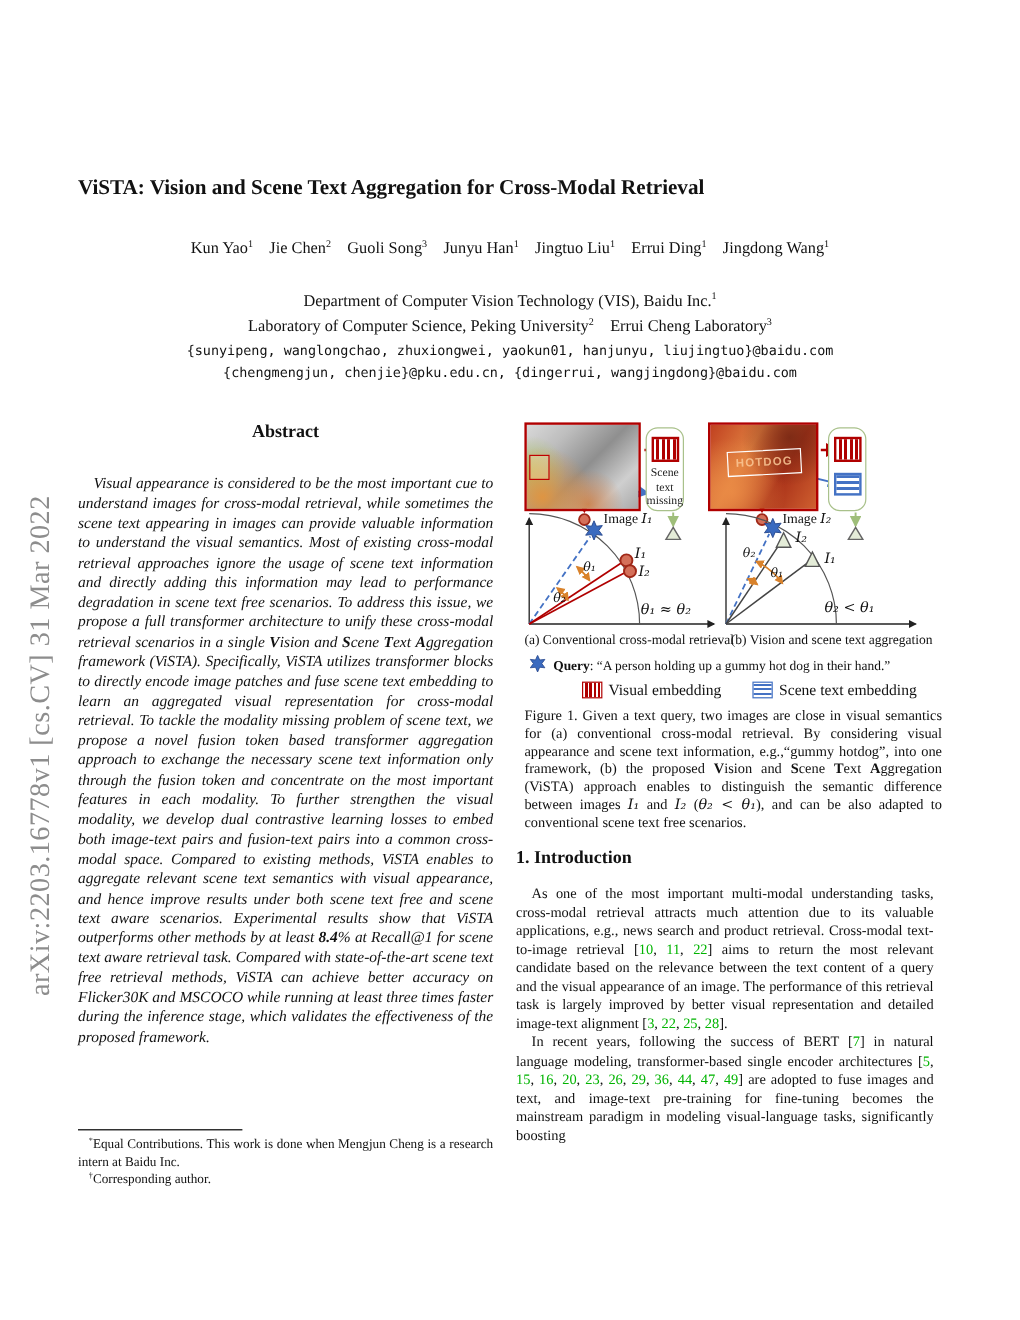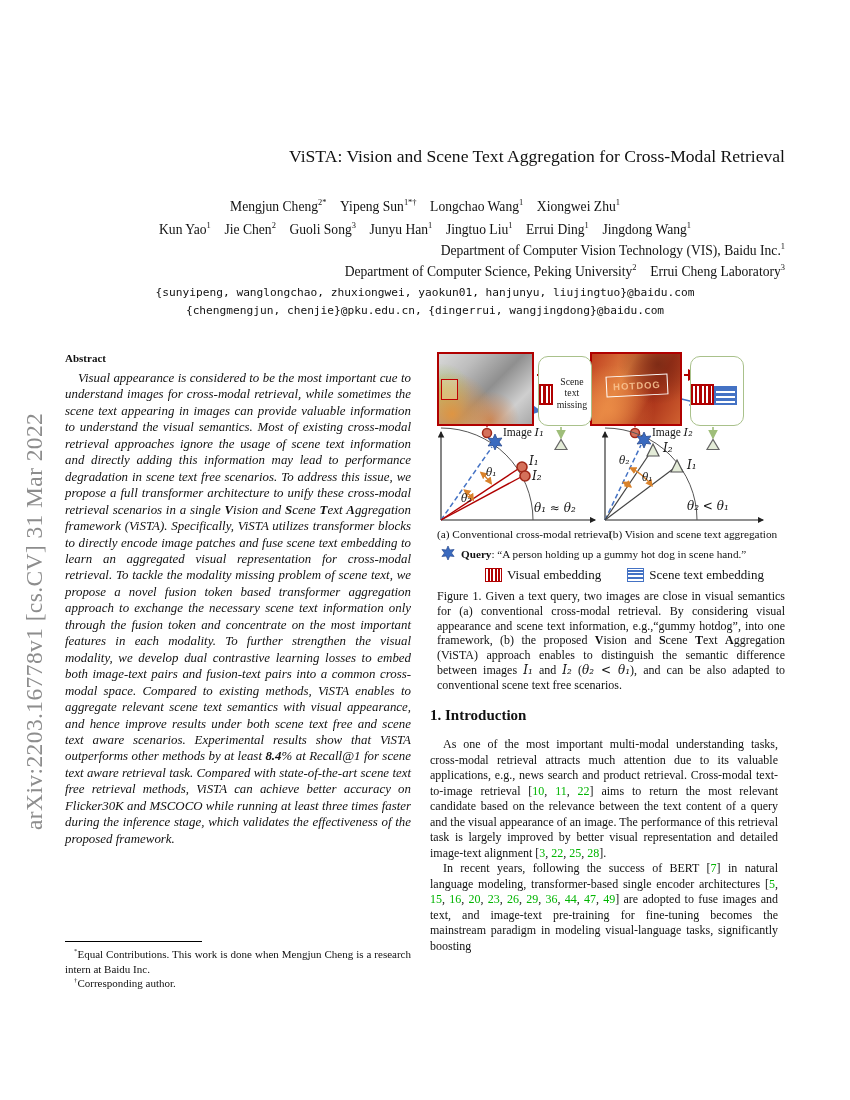--- a/index.html
+++ b/index.html
@@ -10,31 +10,31 @@
     font-family:"Liberation Serif", serif; color:#111;
   }
   
   .arxiv-strip { position:absolute; left:18px; top:282px; width:36px; height:548px; }
   .arxiv-strip span {
     position:absolute; left:3px; top:548px;
     transform:rotate(-90deg); transform-origin:0 0;
     white-space:nowrap; font-size:23.5px; letter-spacing:0.4px; color:#8d8d8d;
   }
   
-  .title { position:absolute; left:65px; top:146px; width:720px; text-align:right;
-           font-size:17.6px; font-weight:400; }
+  .title { position:absolute; left:65px; top:146px; width:720px; text-align:left;
+           font-size:17.6px; font-weight:700; }
   .authors { position:absolute; left:45px; top:196px; width:760px; text-align:center;
              font-size:13.6px; line-height:22.5px; }
-  .affils  { position:absolute; left:65px; top:241px; width:720px; text-align:right;
+  .affils  { position:absolute; left:65px; top:241px; width:720px; text-align:center;
              font-size:13.6px; line-height:20.5px; }
   .emails  { position:absolute; left:65px; top:284px; width:720px; text-align:center;
              font-family:"DejaVu Sans Mono", monospace; font-size:11.2px; line-height:18px; }
   
   .abstract { position:absolute; left:65px; top:352px; width:346px; }
-  .abstract h3 { text-align:left; font-size:11px; font-weight:700; margin-bottom:6px; }
+  .abstract h3 { text-align:center; font-size:15px; font-weight:700; margin-bottom:26px; }
   .abstract p { font-style:italic; font-size:12.9px; line-height:16.45px;
                 text-align:justify; text-indent:13px; }
   .footnotes { position:absolute; left:65px; top:941px; width:346px; font-size:11px; line-height:14.5px; }
   .fn-rule { width:137px; border-top:1px solid #000; margin-bottom:5px; }
   .footnotes p { text-indent:9px; text-align:justify; }
   .figcaption { position:absolute; left:437px; top:589px; width:348px;
                 font-size:12px; line-height:14.8px; text-align:justify; }
   .intro { position:absolute; left:430px; top:707px; width:348px; }
   .intro h2 { font-size:15px; font-weight:700; margin-bottom:13px; }
   .intro p { font-size:12px; line-height:15.5px; text-align:justify; text-indent:13px; }
@@ -58,23 +58,23 @@
       radial-gradient(circle at 75% 15%, rgba(120,40,20,.9), rgba(120,40,20,0) 45%),
       radial-gradient(circle at 20% 80%, rgba(235,140,70,.9), rgba(235,140,70,0) 50%),
       linear-gradient(120deg,#c04020 0%,#e08040 35%,#a83018 65%,#d06030 100%); }
   .mini-red-box { position:absolute; left:2px; top:25px; width:17px; height:21px;
                   border:1.5px solid #c00000; background:rgba(255,230,180,.35); }
   .hotdog-box { position:absolute; left:14px; top:21px; width:62px; height:21px;
                 border:1.5px solid #ffffff; transform:rotate(-3deg);
                 display:flex; align-items:center; justify-content:center;
                 font-family:"Liberation Sans", sans-serif; font-weight:700;
                 font-size:9.5px; letter-spacing:1px; color:rgba(250,200,150,.85); }
-  .embed-box { position:absolute; top:8px; width:54px; height:70px; background:#fff;
+  .embed-box { position:absolute; top:8px; width:32px; height:70px; background:#fff;
                border:1.5px solid #a9c18b; border-radius:10px;
-               display:flex; flex-direction:row; align-items:center; }
+               display:flex; flex-direction:column; align-items:center; }
   .box-a { left:101px; }
   .box-b { left:253px; }
   .missing-label { font-size:9.8px; line-height:11.5px; text-align:center; margin-top:4px; color:#222; }
   .icon-visual { width:23px; height:21px; border:2px solid #b00000; margin-top:7px;
                  background:repeating-linear-gradient(90deg,#fff 0 2px,#b00000 2px 4.5px); }
   .icon-scene  { width:23px; height:19px; border:2px solid #4472c4; margin-top:9px;
                  background:repeating-linear-gradient(0deg,#fff 0 2.5px,#4472c4 2.5px 5px); }
   .img-label { position:absolute; top:77px; font-size:11.5px; white-space:nowrap; }
   .img-label-a { left:66px; } .img-label-b { left:215px;text-align:right; }
   .panel-cap { position:absolute; top:180px; font-size:11.3px; white-space:nowrap; }
@@ -94,27 +94,26 @@
 
 <div class="page">
 
   <div class="arxiv-strip">
     <span>arXiv:2203.16778v1  [cs.CV]  31 Mar 2022</span>
   </div>
 
   <div class="title">ViSTA: Vision and Scene Text Aggregation for Cross-Modal Retrieval</div>
 
   <div class="authors">
-    <div><span>Mengjun Cheng</span><span class="seg-sup">2*</span><span> </span><span>Yipeng Sun</span><span class="seg-sup">1*†</span><span> </span><span>Longchao Wang</span><span class="seg-sup">1</span><span> </span><span>Xiongwei Zhu</span><span class="seg-sup">1</span></div>
     <div><span>Kun Yao</span><span class="seg-sup">1</span><span> </span><span>Jie Chen</span><span class="seg-sup">2</span><span> </span><span>Guoli Song</span><span class="seg-sup">3</span><span> </span><span>Junyu Han</span><span class="seg-sup">1</span><span> </span><span>Jingtuo Liu</span><span class="seg-sup">1</span><span> </span><span>Errui Ding</span><span class="seg-sup">1</span><span> </span><span>Jingdong Wang</span><span class="seg-sup">1</span></div>
   </div>
 
   <div class="affils">
     <div><span>Department of Computer Vision Technology (VIS), Baidu Inc.</span><span class="seg-sup">1</span></div>
-    <div><span>Department of Computer Science, Peking University</span><span class="seg-sup">2</span><span> </span><span>Errui Cheng Laboratory</span><span class="seg-sup">3</span></div>
+    <div><span>Laboratory of Computer Science, Peking University</span><span class="seg-sup">2</span><span> </span><span>Errui Cheng Laboratory</span><span class="seg-sup">3</span></div>
   </div>
 
   <div class="emails">
     <div>{sunyipeng, wanglongchao, zhuxiongwei, yaokun01, hanjunyu, liujingtuo}@baidu.com</div>
     <div>{chengmengjun, chenjie}@pku.edu.cn, {dingerrui, wangjingdong}@baidu.com</div>
   </div>
 
   <div class="abstract">
     <h3>Abstract</h3>
     <p><span>Visual appearance is considered to be the most important cue to understand images for cross-modal retrieval, while sometimes the scene text appearing in images can provide valuable information to understand the visual semantics. Most of existing cross-modal retrieval approaches ignore the usage of scene text information and directly adding this information may lead to performance degradation in scene text free scenarios. To address this issue, we propose a full transformer architecture to unify these cross-modal retrieval scenarios in a single </span><span class="seg-b">V</span><span>ision and </span><span class="seg-b">S</span><span>cene </span><span class="seg-b">T</span><span>ext </span><span class="seg-b">A</span><span>ggregation framework (ViSTA). Specifically, ViSTA utilizes transformer blocks to directly encode image patches and fuse scene text embedding to learn an aggregated visual representation for cross-modal retrieval. To tackle the modality missing problem of scene text, we propose a novel fusion token based transformer aggregation approach to exchange the necessary scene text information only through the fusion token and concentrate on the most important features in each modality. To further strengthen the visual modality, we develop dual contrastive learning losses to embed both image-text pairs and fusion-text pairs into a common cross-modal space. Compared to existing methods, ViSTA enables to aggregate relevant scene text semantics with visual appearance, and hence improve results under both scene text free and scene text aware scenarios. Experimental results show that ViSTA outperforms other methods by at least </span><span class="seg-b">8.4</span><span>% at Recall@1 for scene text aware retrieval task. Compared with state-of-the-art scene text free retrieval methods, ViSTA can achieve better accuracy on Flicker30K and MSCOCO while running at least three times faster during the inference stage, which validates the effectiveness of the proposed framework.</span></p>
@@ -225,21 +224,21 @@
 
     <div class="img-label img-label-a"><span>Image </span><span class="seg-m">I₁</span></div>
     <div class="img-label img-label-b"><span>Image </span><span class="seg-m">I₂</span></div>
 
     <div class="panel-cap cap-a">(a) Conventional cross-modal retrieval</div>
     <div class="panel-cap cap-b">(b) Vision and scene text aggregation</div>
 
     <div class="legend1">
       <svg class="legend-star" width="14" height="14" viewBox="-8 -8 16 16">
         <path d="M0,-8 L-2,-3.46 L-6.93,-4 L-4,0 L-6.93,4 L-2,3.46 L0,8 L2,3.46 L6.93,4 L4,0 L6.93,-4 L2,-3.46 Z" fill="#3a6abf" stroke="#2a4a8f" stroke-width="0.8"></path>
-      </svg><span class="seg-b">Query</span><span>:  “A person holding up a gummy hot dog in scene hand.”</span>
+      </svg><span class="seg-b">Query</span><span>:  “A person holding up a gummy hot dog in their hand.”</span>
     </div>
     <div class="legend2">
       <span class="li-visual"></span>
       <span>Visual embedding</span>
       <span class="li-scene"></span>
       <span>Scene text embedding</span>
     </div>
   </div>
 
   <div class="figcaption"><span>Figure 1.  Given a text query, two images are close in visual semantics for (a) conventional cross-modal retrieval.  By considering visual appearance and scene text information, e.g.,“gummy hotdog”, into one framework, (b) the proposed </span><span class="seg-b">V</span><span>ision and </span><span class="seg-b">S</span><span>cene </span><span class="seg-b">T</span><span>ext </span><span class="seg-b">A</span><span>ggregation (ViSTA) approach enables to distinguish the semantic difference between images </span><span class="seg-m">I₁</span><span> and </span><span class="seg-m">I₂</span><span> (</span><span class="seg-m">θ₂ &lt; θ₁</span><span>), and can be also adapted to conventional scene text free scenarios.</span></div>

